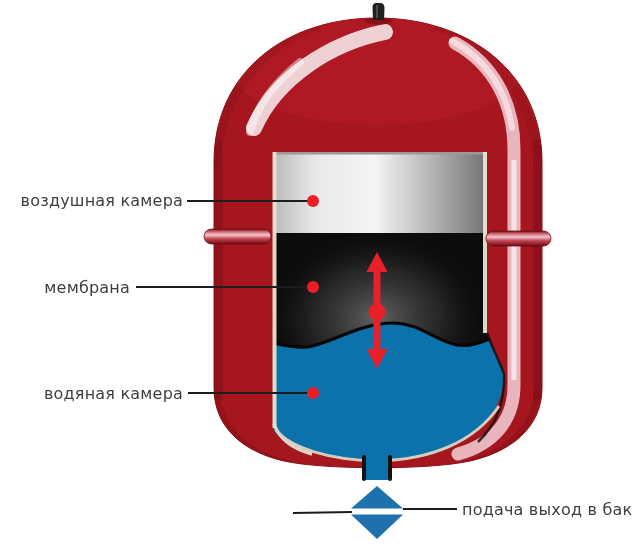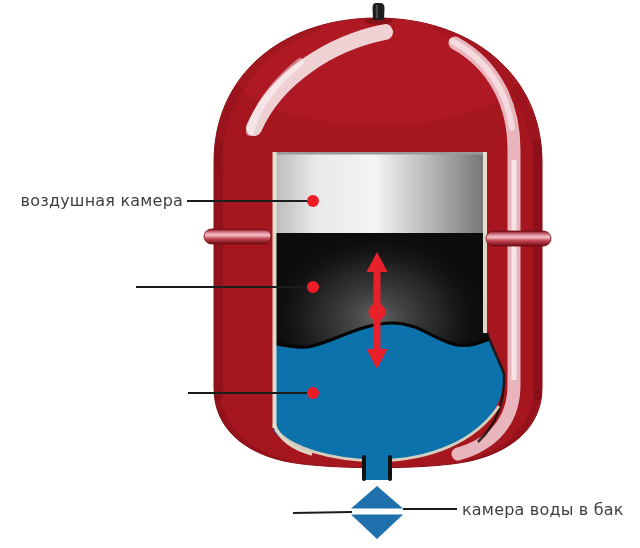--- a/index.html
+++ b/index.html
@@ -152,15 +152,17 @@
     </g>
 
     <g fill="#ee1c25">
       <circle cx="313" cy="201" r="6"></circle>
       <circle cx="313" cy="287" r="6"></circle>
       <circle cx="313" cy="393" r="6"></circle>
     </g>
   </svg>
 
   <div class="label l-air">воздушная камера</div>
-  <div class="label l-sup">камера воды в бак</div>
+  <div class="label l-mem">мембрана</div>
+  <div class="label l-wat">водяная камера</div>
+  <div class="label l-sup">подача выход в бак</div>
 
 </div>
 
 </body></html>

